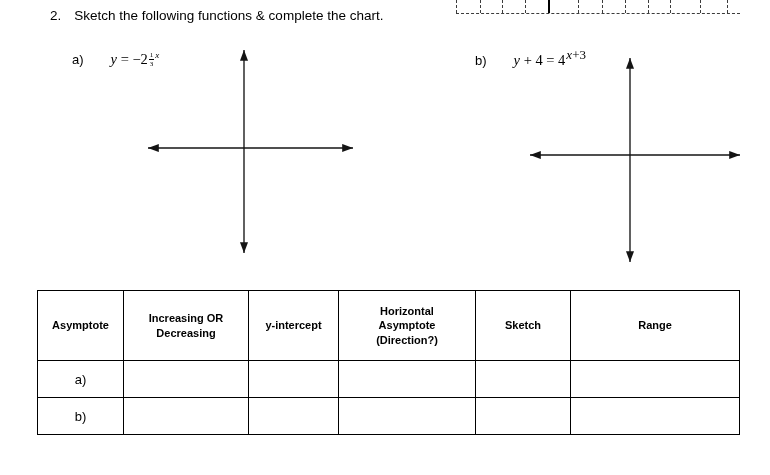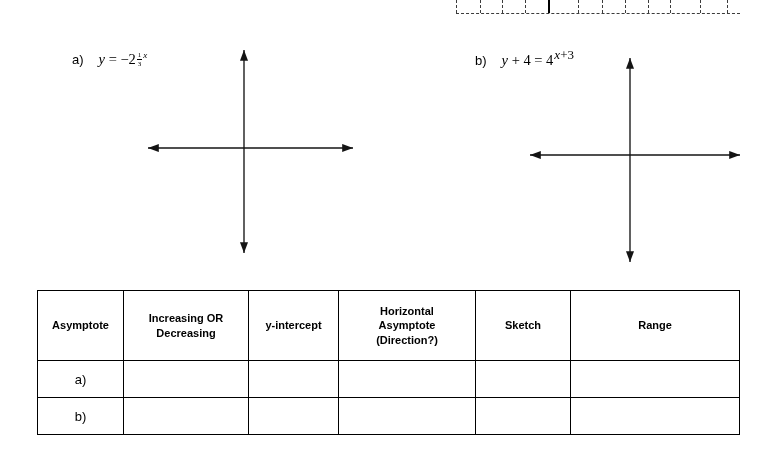--- a/index.html
+++ b/index.html
@@ -17,21 +17,21 @@
   .gcell.solid { border-left:2px solid #000; }
   .gcell.tail  { border-left:1px dashed #3c3c3c; }
 
   
   .title-row { position:absolute; left:50px; top:8px; font-size:13.5px; white-space:nowrap; }
   .title-num { margin-right:13px; }
 
   
   .prob { position:absolute; display:flex; align-items:baseline; white-space:nowrap; }
   .plabel { font-size:13px; }
-  .eq { font-family:"Liberation Serif", serif; font-size:14.5px; margin-left:15px; }
+  .eq { font-family:"Liberation Serif", serif; font-size:14.5px; margin-left:27px; }
   .eq i { font-style:italic; }
   .sup { display:inline-flex; align-items:flex-start; position:relative; top:-7px; margin-left:1px; }
   .frac { display:inline-flex; flex-direction:column; align-items:center;
           font-size:7px; line-height:1.15; font-style:normal; }
   .fnum { border-bottom:1px solid #000; padding:0 1px; }
   .ftail { font-size:9px; font-style:italic; margin-left:1px; position:relative; top:-1px; }
   .supb { font-size:13px; position:relative; top:-6px; margin-left:1px; }
 
   
   .cross { position:absolute; }
@@ -61,20 +61,23 @@
     <div class="gcell solid" style="width:30px"></div>
     <div class="gcell" style="width:24px"></div>
     <div class="gcell" style="width:23px"></div>
     <div class="gcell" style="width:23px"></div>
     <div class="gcell" style="width:22px"></div>
     <div class="gcell" style="width:30px"></div>
     <div class="gcell" style="width:27px"></div>
     <div class="gcell tail" style="width:13px"></div>
   </div>
 
+  <div class="title-row">
+    <span class="title-num">2.</span><span>Sketch the following functions &amp; complete the chart.</span>
+  </div>
 
   <div class="prob" style="left:72px; top:51px;">
     <span class="plabel">a)</span>
     <span class="eq"><i>y</i><span> = −2</span><span class="sup">
           <span class="frac">
             <span class="fnum">1</span>
             <span class="fden">3</span>
           </span>
           <i class="ftail">x</i>
         </span></span>

